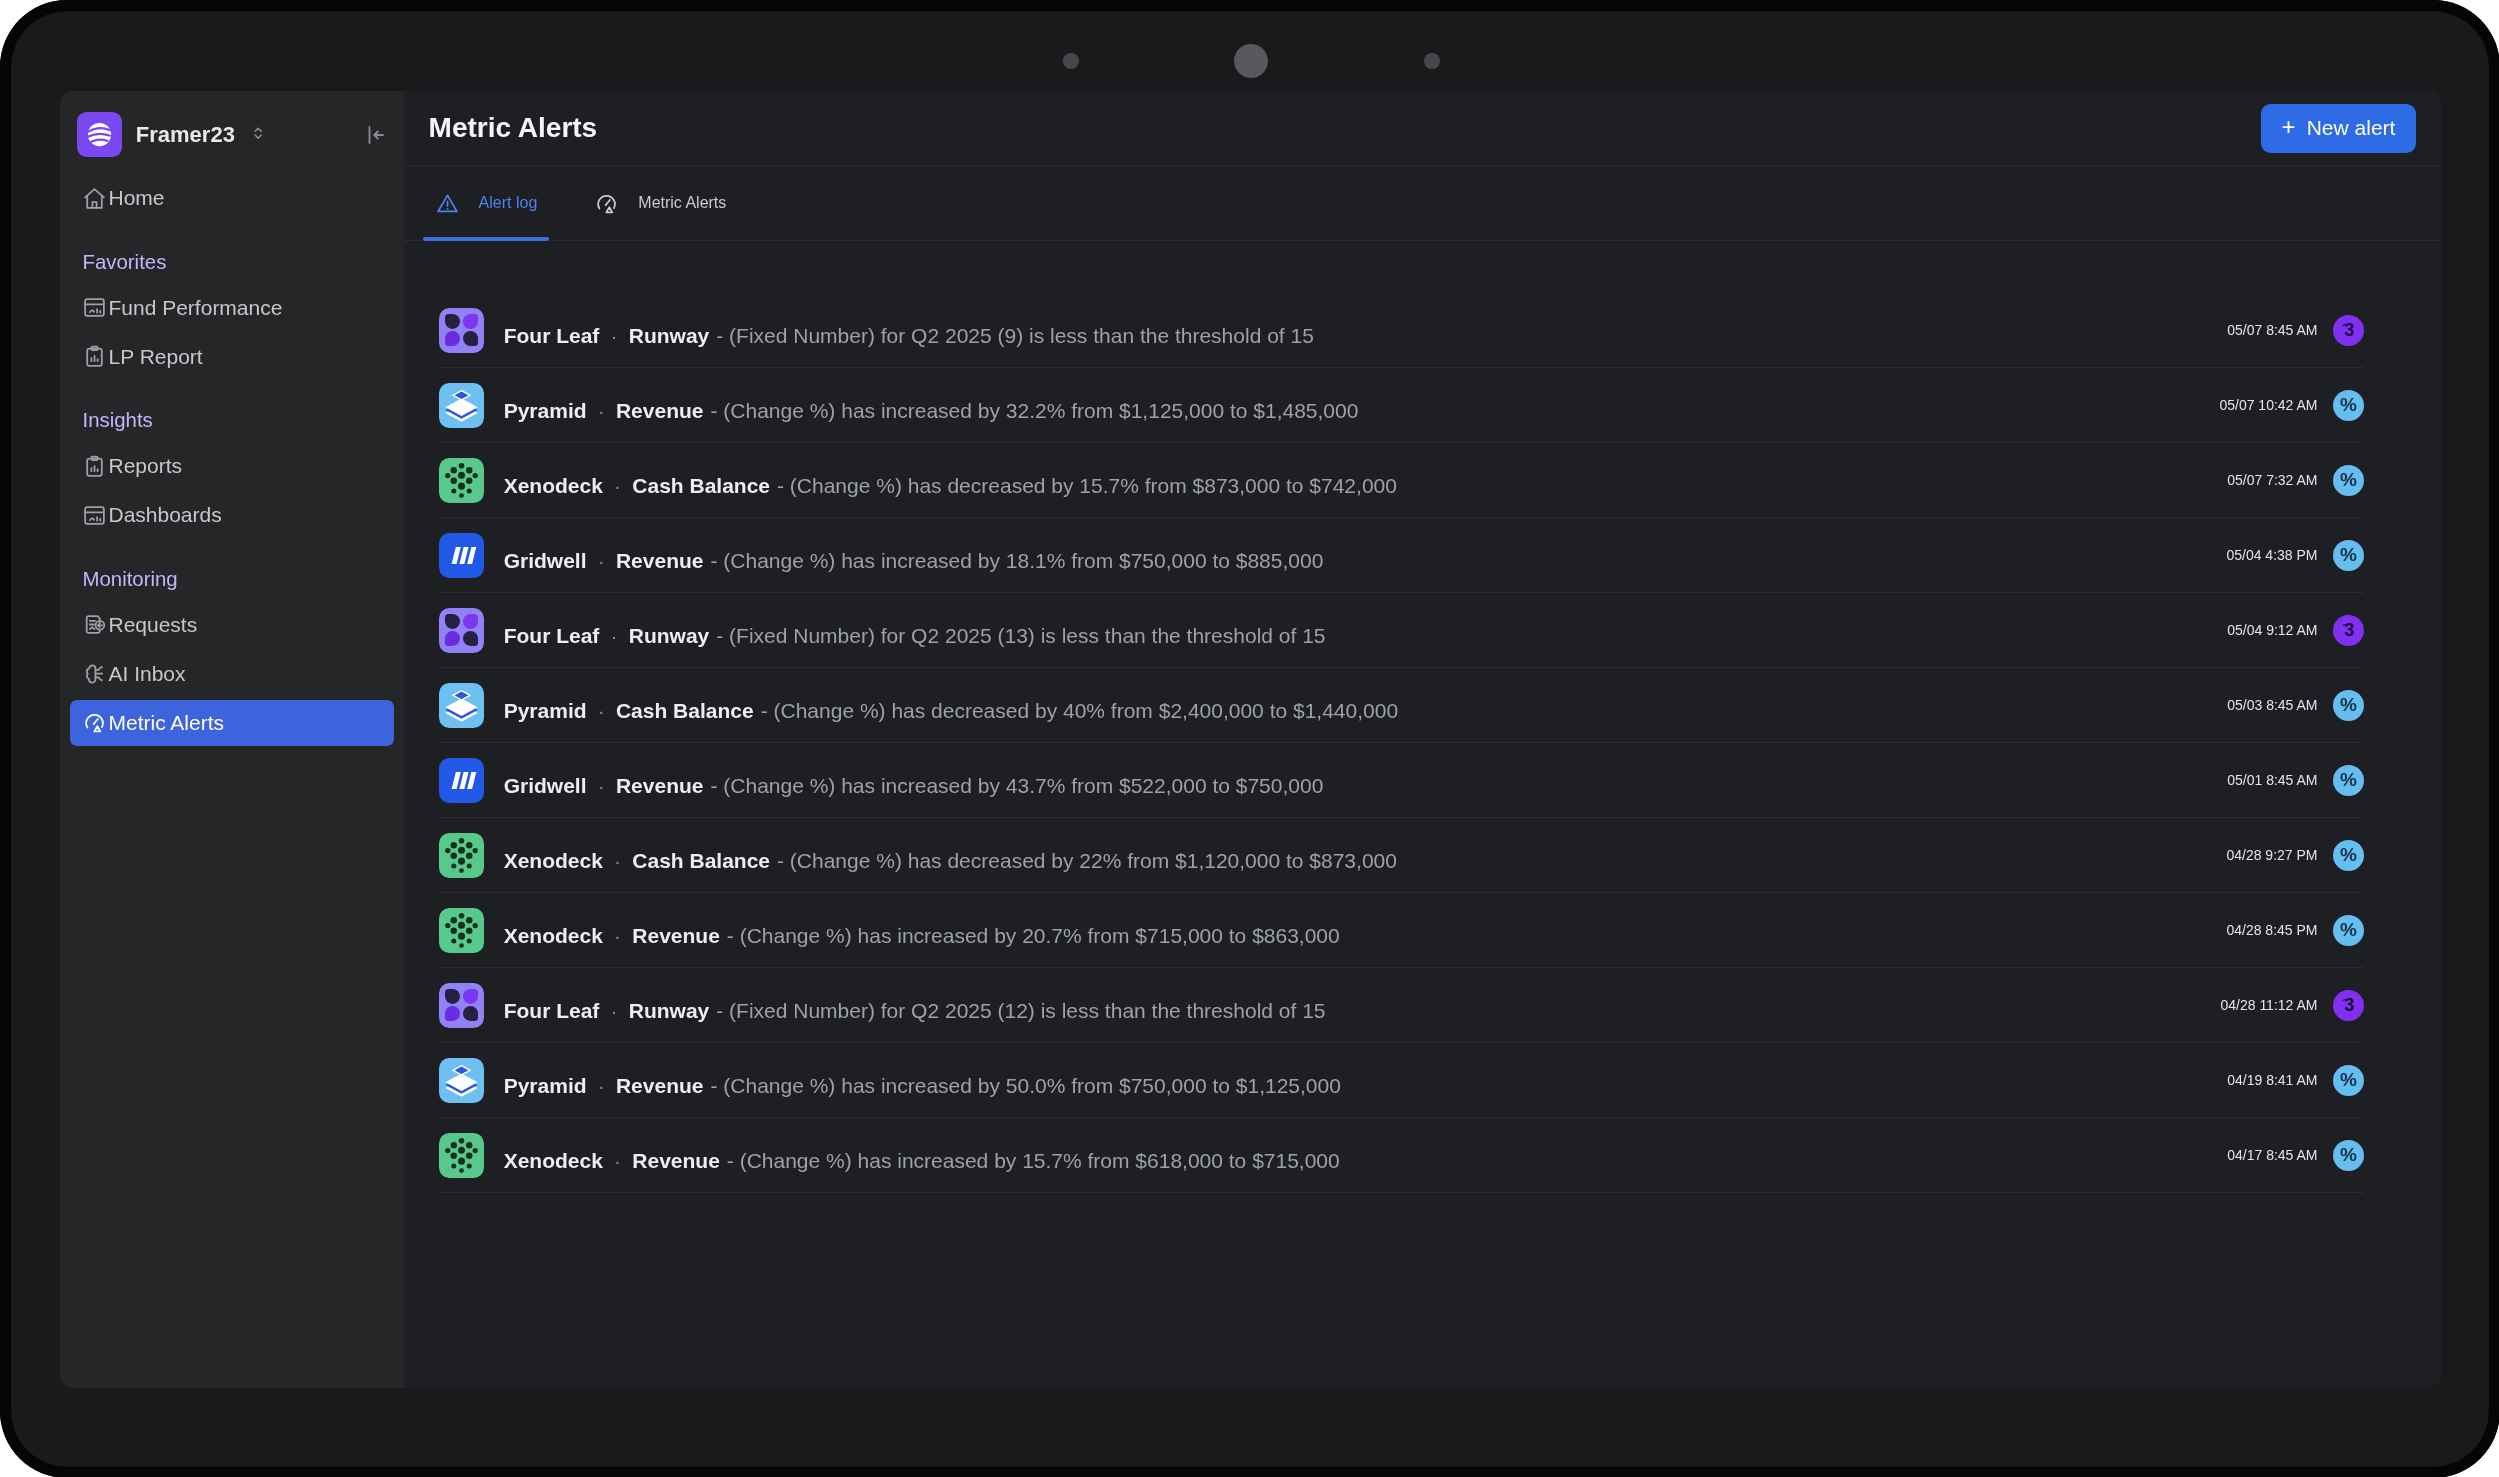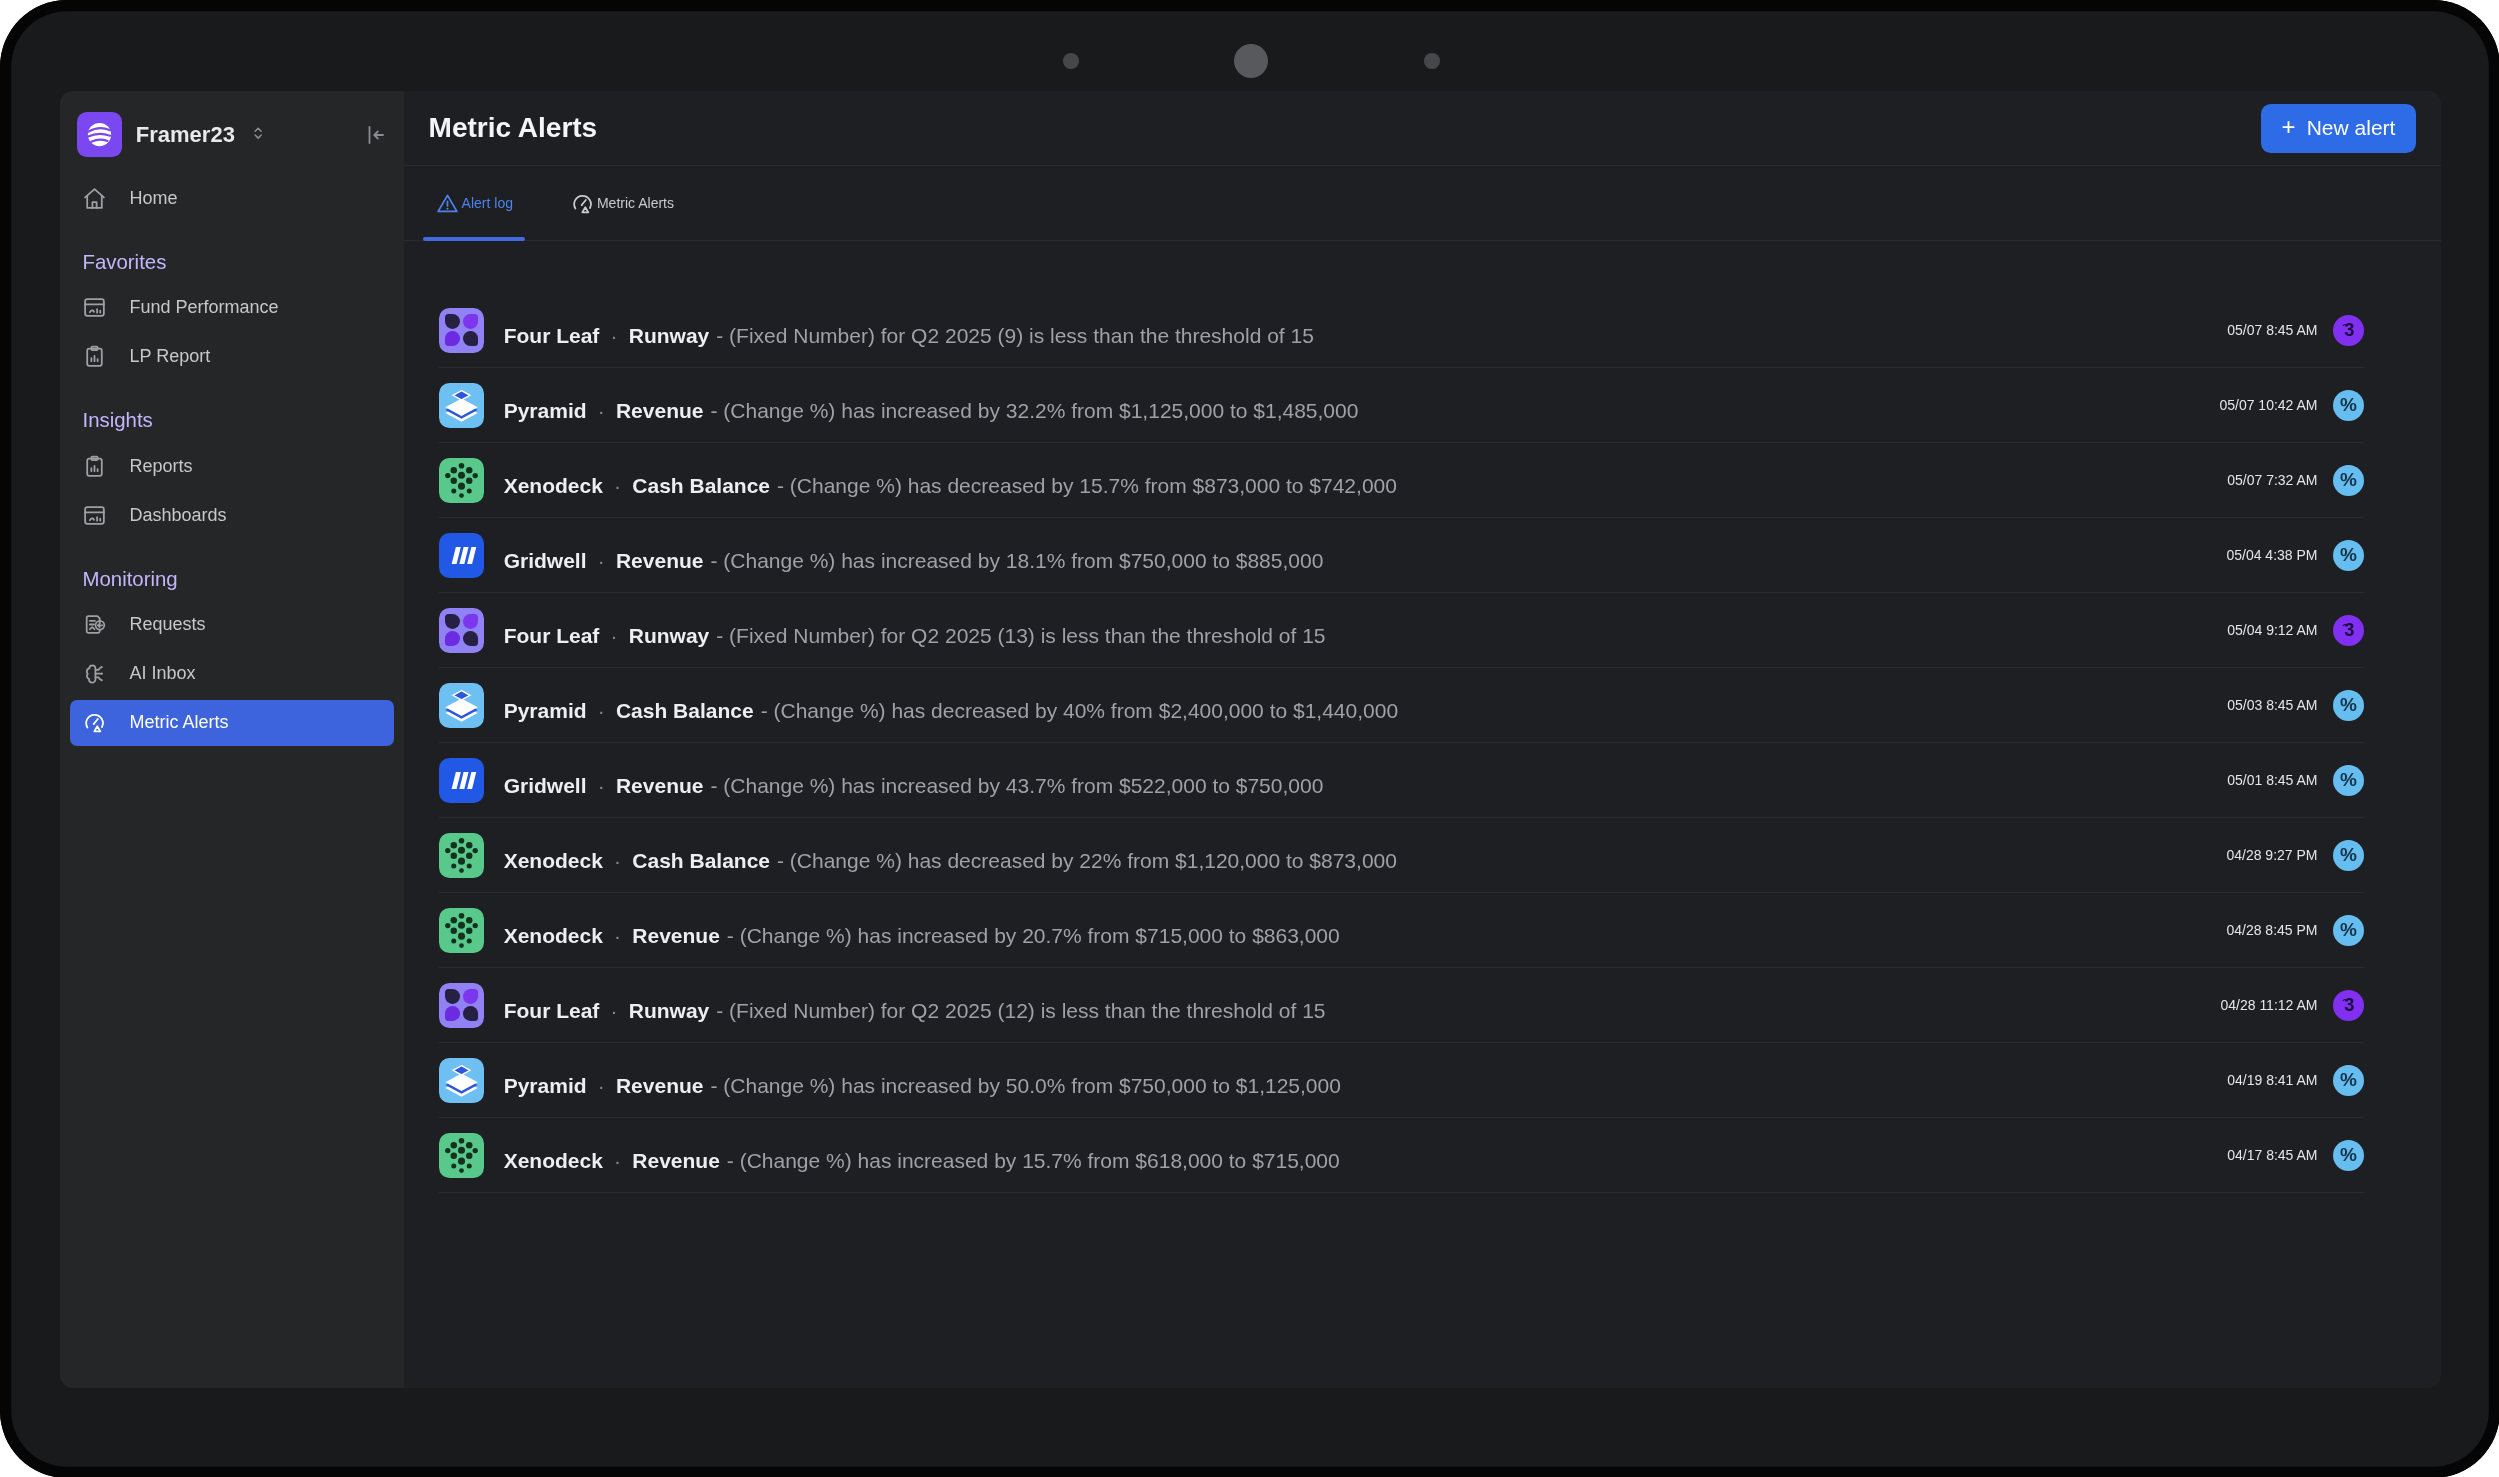--- a/index.html
+++ b/index.html
@@ -23,41 +23,41 @@
   .ws-row{display:flex;align-items:center;gap:14px;padding:0 4.2px 0 7px;margin-bottom:18.3px;height:45px;text-align:center;}
   .ws-logo{width:45px;height:45px;border-radius:9.8px;background:#7a47f0;display:flex;
            align-items:center;justify-content:center;flex-shrink:0;}
   .ws-logo svg{width:31px;height:31px;}
   .ws-name{font-size:22px;font-weight:600;color:#e8e9eb;}
   .ws-caret svg{width:18.3px;height:18.3px;stroke:#8a8d92;}
   .collapse-btn{margin-left:auto;background:none;border:none;padding:2.8px;cursor:pointer;display:flex;}
   .collapse-btn svg{width:24px;height:24px;stroke:#8a8d92;}
 
   .section-label{font-size:20.4px;font-weight:400;color:#c4b5fd;margin:29.5px 0 11.2px;padding:0 12.7px;}
-  .nav-item{display:flex;align-items:center;gap:22px;height:46px;padding:0 12.7px;margin-bottom:2.8px;
-            border-radius:7px;color:#c6c8cc;font-size:18px;cursor:pointer;border:none;background:none;
+  .nav-item{display:flex;align-items:center;gap:1px;height:46px;padding:0 12.7px;margin-bottom:2.8px;
+            border-radius:7px;color:#c6c8cc;font-size:21px;cursor:pointer;border:none;background:none;
             width:100%;text-align:left;font-family:inherit;}
   .nav-item .nico{width:25px;height:25px;display:flex;flex-shrink:0;color:#9da0a5;}
   .nav-item .nico svg{width:25px;height:25px;stroke:currentColor;}
   .nav-item.active{background:#3d63dd;color:#ffffff;}
   .nav-item.active .nico{color:#ffffff;}
 
   
   .main{flex:1;display:flex;flex-direction:column;min-width:0;}
   .main-header{height:75px;display:flex;align-items:center;justify-content:space-between;
                padding:0 24.6px;border-bottom:1.4px solid #2a2b2e;flex-shrink:0;}
   .page-title{font-size:28px;font-weight:700;color:#f4f5f6;}
   .new-alert-btn{background:#2e6be6;color:#fff;border:none;border-radius:9.8px;height:49px;
                  padding:0 21px;font-size:21px;font-family:inherit;display:flex;align-items:center;
                  gap:11.2px;cursor:pointer;}
   .new-alert-btn .plus{font-size:24px;font-weight:400;margin-top:-2.1px;}
 
   .tabs{height:75px;display:flex;align-items:center;padding:0 24.6px;border-bottom:1.4px solid #2a2b2e;
         gap:45px;flex-shrink:0;}
-  .tab{position:relative;display:flex;align-items:center;gap:2px;height:100%;font-size:14px;
+  .tab{position:relative;display:flex;align-items:center;gap:19px;height:100%;font-size:16px;
        color:#c9cbcf;background:none;border:none;cursor:pointer;font-family:inherit;}
   .tab .tico{width:25px;height:25px;display:flex;color:inherit;}
   .tab .tico svg{width:25px;height:25px;stroke:currentColor;}
   .tab.active{color:#4e82ef;}
   .tab.active::after{content:"";position:absolute;left:-5.6px;right:-5.6px;bottom:-1.4px;height:4.2px;
                      background:#3f6ce0;border-radius:2.1px;}
 
   
   .rows{margin:52px 77px 0 35px;}
   .alert-row{display:flex;align-items:center;height:75px;border-bottom:1.4px solid #292b2e;cursor:pointer;}

